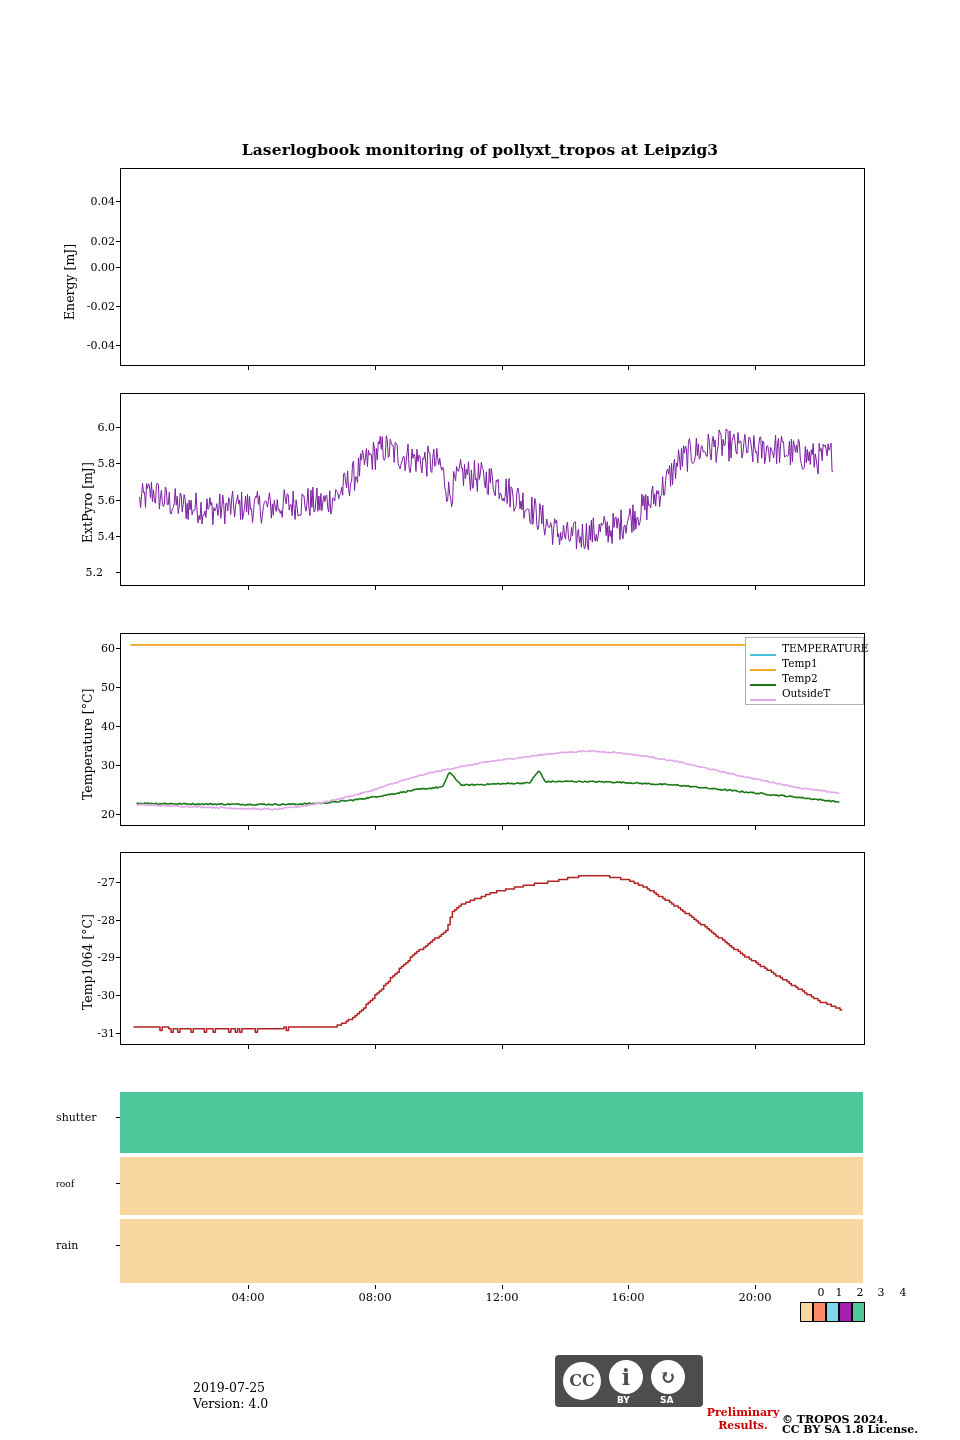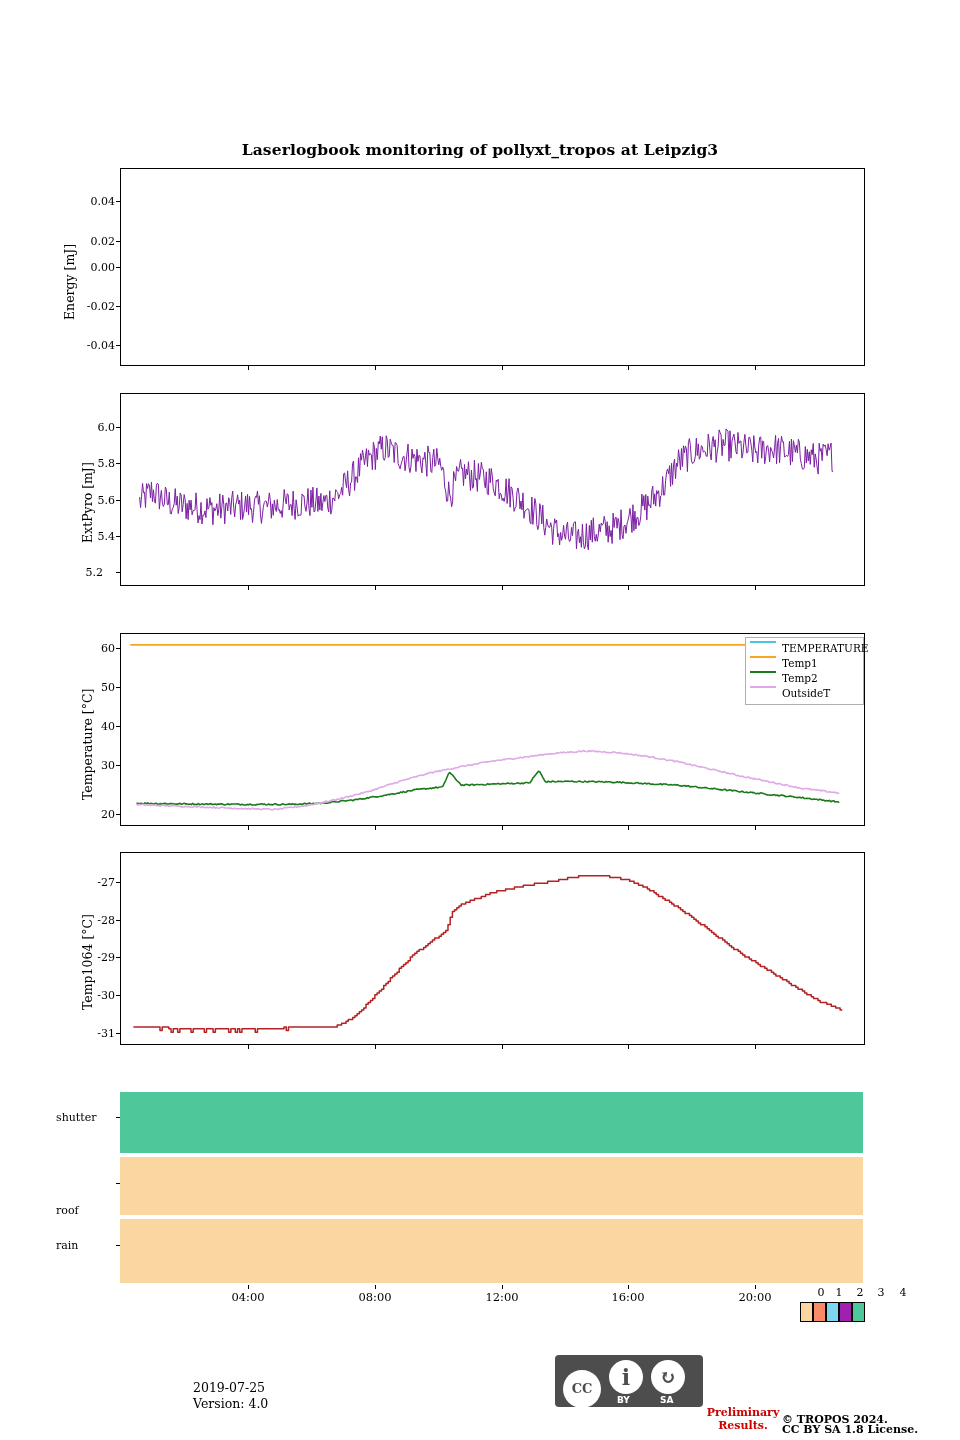--- a/index.html
+++ b/index.html
@@ -86,21 +86,21 @@
     position: absolute;
     background: #ffffff;
     border: 0.8px solid #b0b0b0;
     padding: 3px 5px 3px 4px;
     font-size: 10.5px;
     font-family: "DejaVu Serif", "Liberation Serif", serif;
     line-height: 15px;
   }
   .legend-row {
     display: flex;
-    align-items: flex-start;
+    align-items: flex-end;
     height: 15px;
   }
   .legend-swatch {
     width: 26px;
     height: 2.4px;
     margin-right: 6px;
     flex: 0 0 26px;
   }
   .flagrow-label {
     position: absolute;
@@ -295,21 +295,21 @@
   <div class="xtickmark" style="left:502px; top:1045px;"></div>
   <div class="xtickmark" style="left:628px; top:1045px;"></div>
   <div class="xtickmark" style="left:755px; top:1045px;"></div>
 
   <div class="panel" id="panel-flags" style="left:120px; top:1092px; width:745px; height:193px; border:none;">
     <div style="position:absolute;left:0;top:0;width:743px;height:61px;background:#4ec79a;"></div>
     <div style="position:absolute;left:0;top:65px;width:743px;height:58px;background:#fad7a0;"></div>
     <div style="position:absolute;left:0;top:127px;width:743px;height:64px;background:#fad7a0;"></div>
   </div>
   <div class="flagrow-label" style="left:56px; top:1117px; width:59px;">shutter</div>
-  <div class="flagrow-label" style="left:56px; top:1210px; width:59px;">roof</div>
+  <div class="flagrow-label" style="left:56px; top:1183px; width:59px;font-family:Liberation Serif, serif;">roof</div>
   <div class="flagrow-label" style="left:56px; top:1245px; width:59px;">rain</div>
   <div class="ytickmark" style="left:116px; top:1117px;"></div>
   <div class="ytickmark" style="left:116px; top:1183px;"></div>
   <div class="ytickmark" style="left:116px; top:1245px;"></div>
 
   <div class="xtickmark" style="left:248px; top:1285px;"></div>
   <div class="xtickmark" style="left:375px; top:1285px;"></div>
   <div class="xtickmark" style="left:502px; top:1285px;"></div>
   <div class="xtickmark" style="left:628px; top:1285px;"></div>
   <div class="xtickmark" style="left:755px; top:1285px;"></div>
@@ -332,21 +332,21 @@
   <div class="cbar-tick" style="left:860px; top:1286px;">2</div>
   <div class="cbar-tick" style="left:881px; top:1286px;">3</div>
   <div class="cbar-tick" style="left:903px; top:1286px;">4</div>
 
   <div id="datestamp">
     <div>2019-07-25</div>
     <div>Version: 4.0</div>
   </div>
 
   <div id="cc-logo">
-    <div class="cc-circle" style="left:8px; top:15px; width:38px; height:38px; line-height:38px; font-size:13px;">CC</div>
+    <div class="cc-circle" style="left:8px; top:7px; width:38px; height:38px; line-height:38px; font-size:16px;">CC</div>
     <div class="cc-circle" style="left:54px; top:5px; width:34px; height:34px; line-height:34px; font-size:22px;">i</div>
     <div class="cc-circle" style="left:96px; top:5px; width:34px; height:34px; line-height:34px; font-size:20px;">↻</div>
     <div class="cc-sub" style="left:62px; top:40px;">BY</div>
     <div class="cc-sub" style="left:105px; top:40px;">SA</div>
   </div>
 
   <div id="prelim">
     <span>Preliminary Results.</span>
   </div>
 

